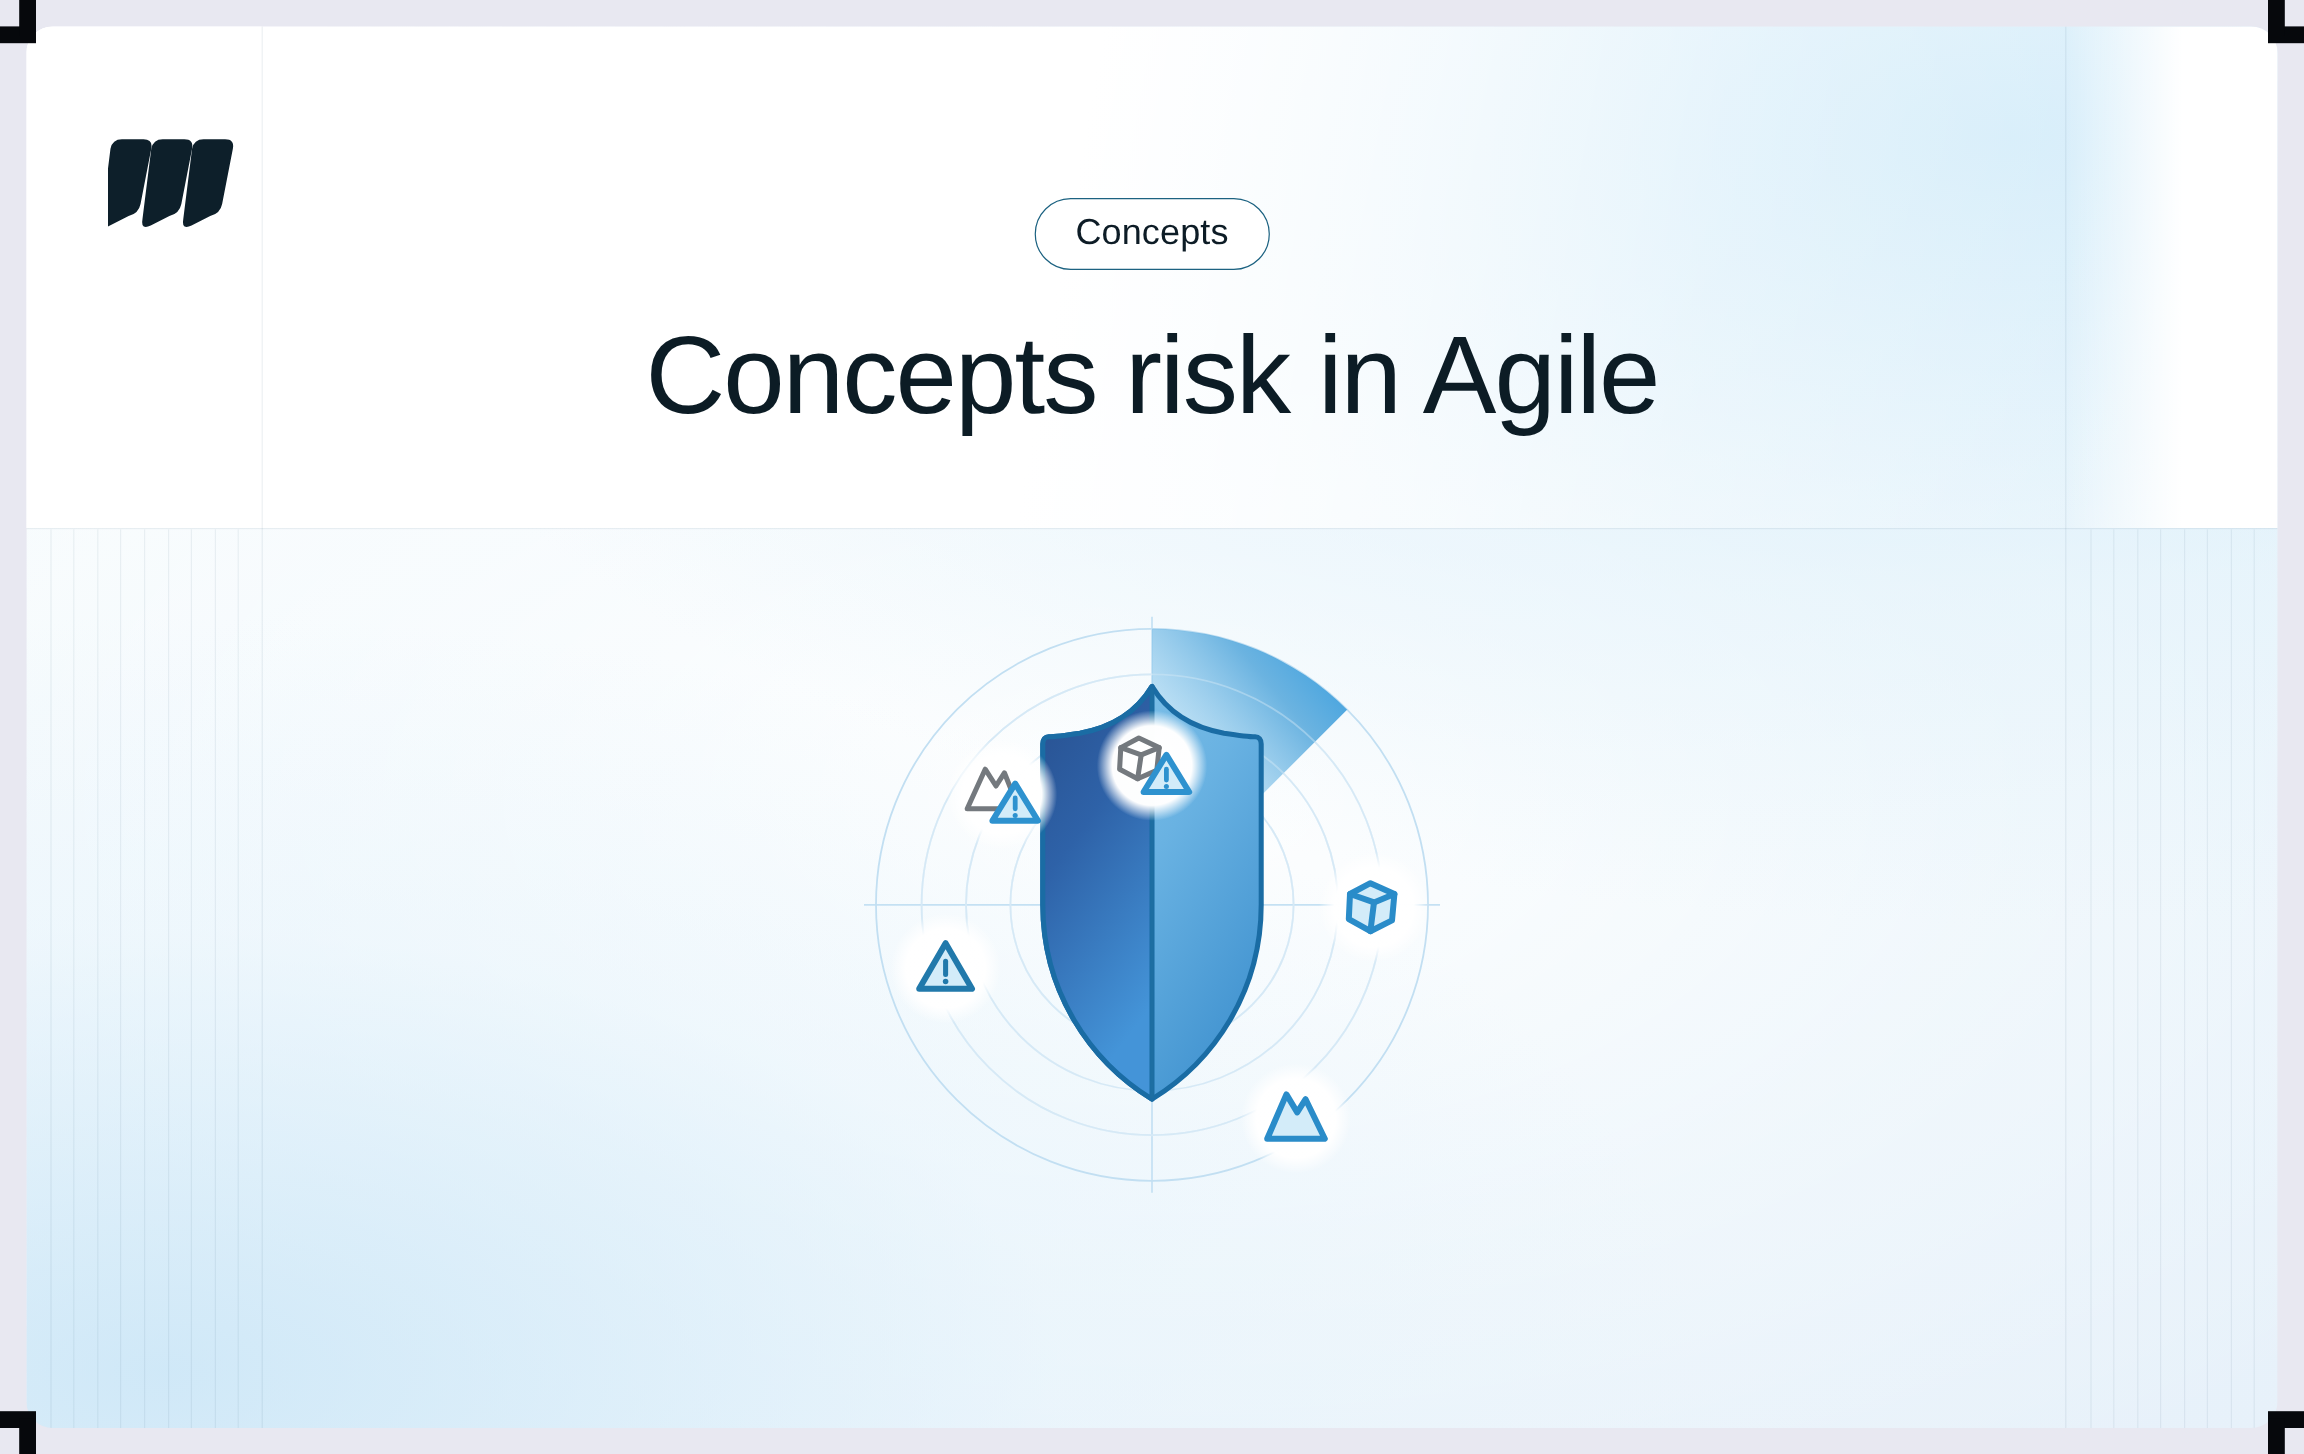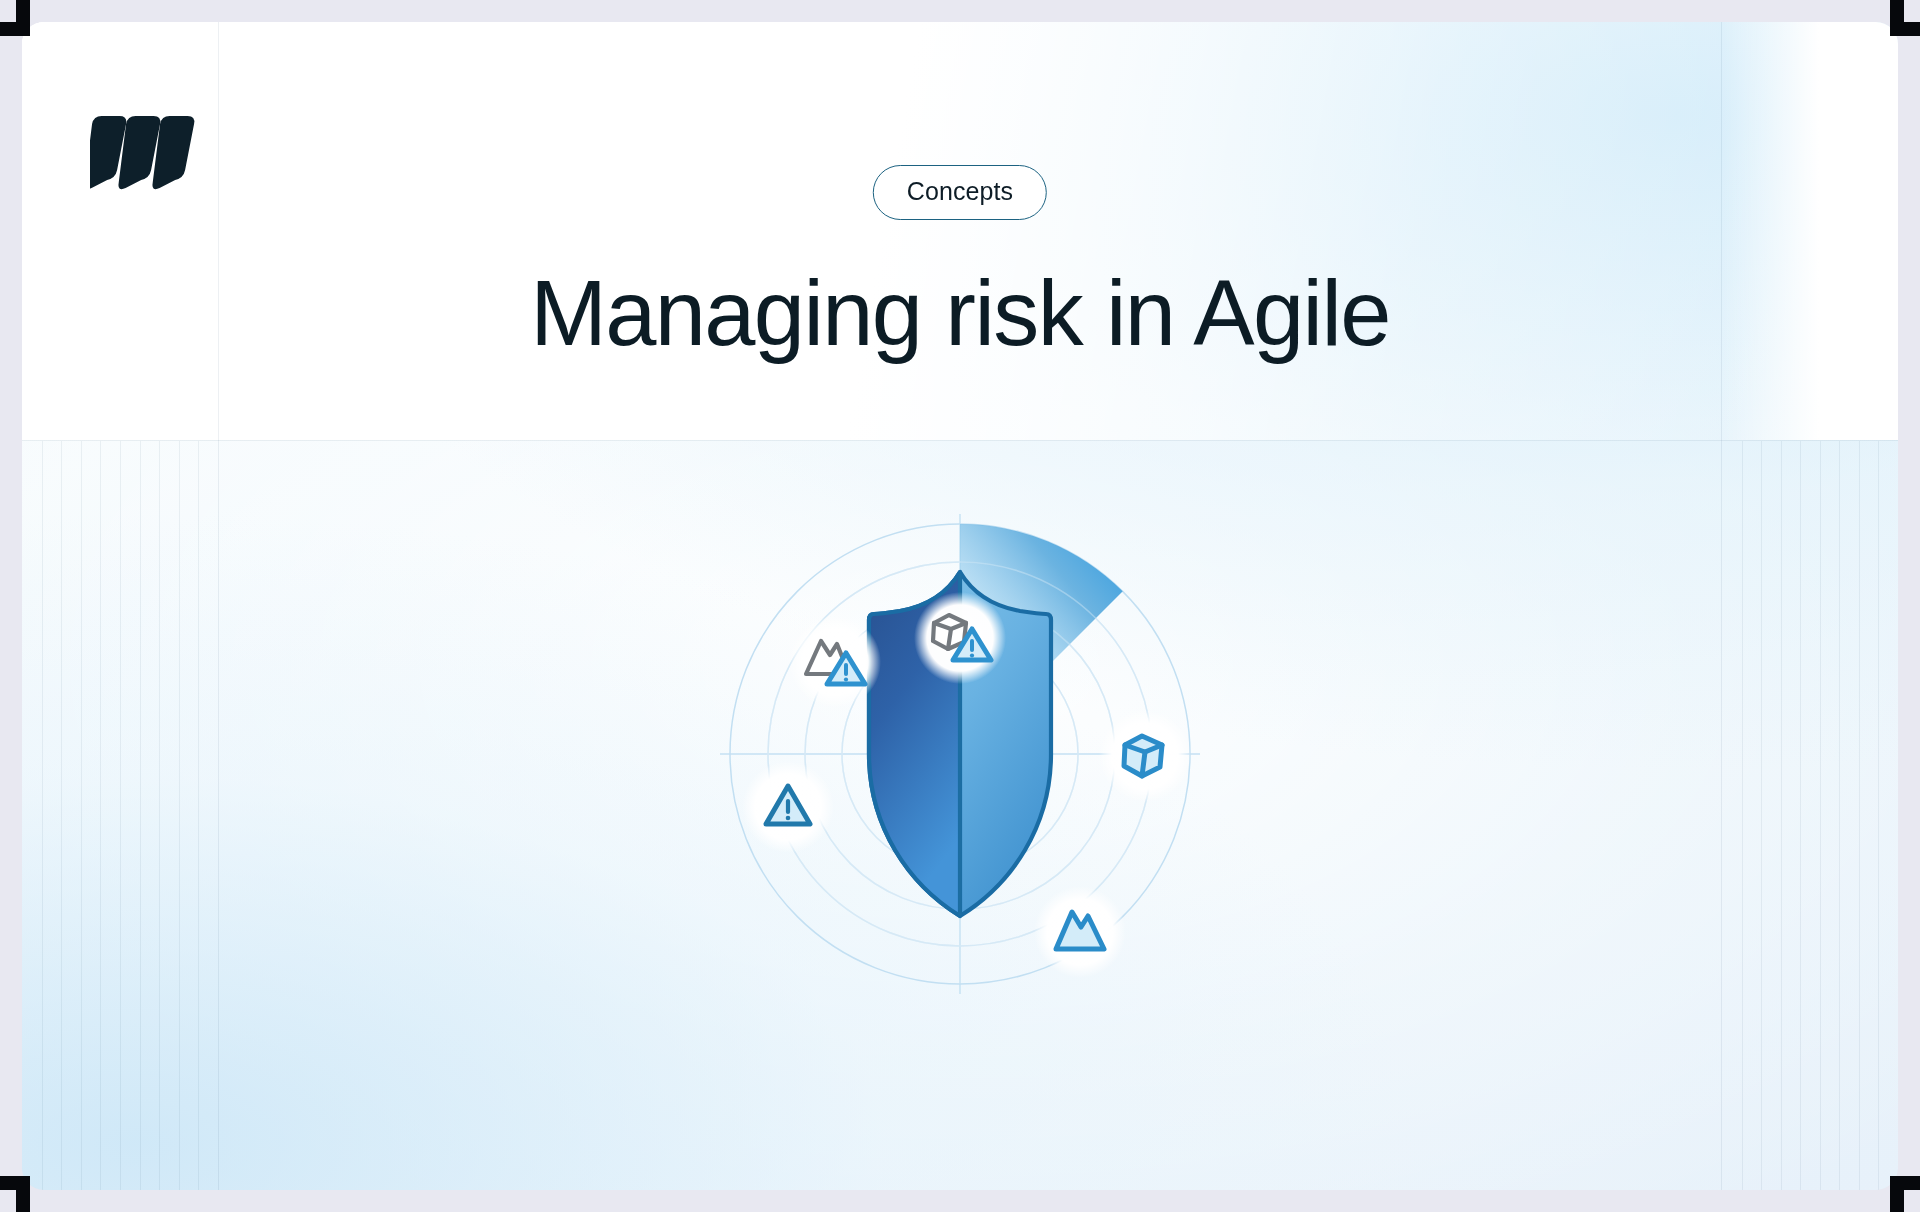--- a/index.html
+++ b/index.html
@@ -76,21 +76,21 @@
   
   #logo { position:absolute; left:68px; top:92px; width:112px; height:78px; }
 
   
   #badge {
     position:absolute; left:50%; top:143px; transform:translateX(-50%);
     padding:13px 33px 15px;
     border:1.6px solid #1c6281;
     border-radius:999px;
     background:rgba(255,255,255,0.9);
-    font-size:25px; line-height:1;
+    font-size:30px; line-height:1;
     color:#0d1c26;
     white-space:nowrap;
     letter-spacing:0.1px;
   }
 
   
   #title {
     position:absolute; left:0; right:0; top:242px;
     text-align:center;
     font-size:92px; line-height:1.08;
@@ -159,21 +159,21 @@
             <path fill="#0d1f2a" d="M36,10 q0,-8 8,-8 l18,0 q8,0 8,8 l0,46 q0,8 -8,10 l-14,8 q-8,4 -8,-6 Z" transform="skewX(-11) translate(2,0)"></path>
             <path fill="#0d1f2a" d="M68,10 q0,-8 8,-8 l18,0 q8,0 8,8 l0,46 q0,8 -8,10 l-14,8 q-8,4 -8,-6 Z" transform="skewX(-11) translate(4,0)"></path>
           </g>
       </svg>
     </div>
 
     <div id="badge">
       <span>Concepts</span>
     </div>
 
-    <h1 id="title">Managing risk in Agile</h1>
+    <h1 id="title">Concepts risk in Agile</h1>
 
     <div id="hero">
       <svg viewBox="0 0 600 600" aria-hidden="true">
         <defs>
           <linearGradient id="sweepGrad" x1="0.15" y1="1" x2="0.95" y2="0.05">
             <stop offset="0%" stop-color="#cfe9f8" stop-opacity="0.1"></stop>
             <stop offset="32%" stop-color="#a9d8f3" stop-opacity="0.62"></stop>
             <stop offset="70%" stop-color="#5fadde" stop-opacity="0.92"></stop>
             <stop offset="100%" stop-color="#2f9ade" stop-opacity="1"></stop>
           </linearGradient>

